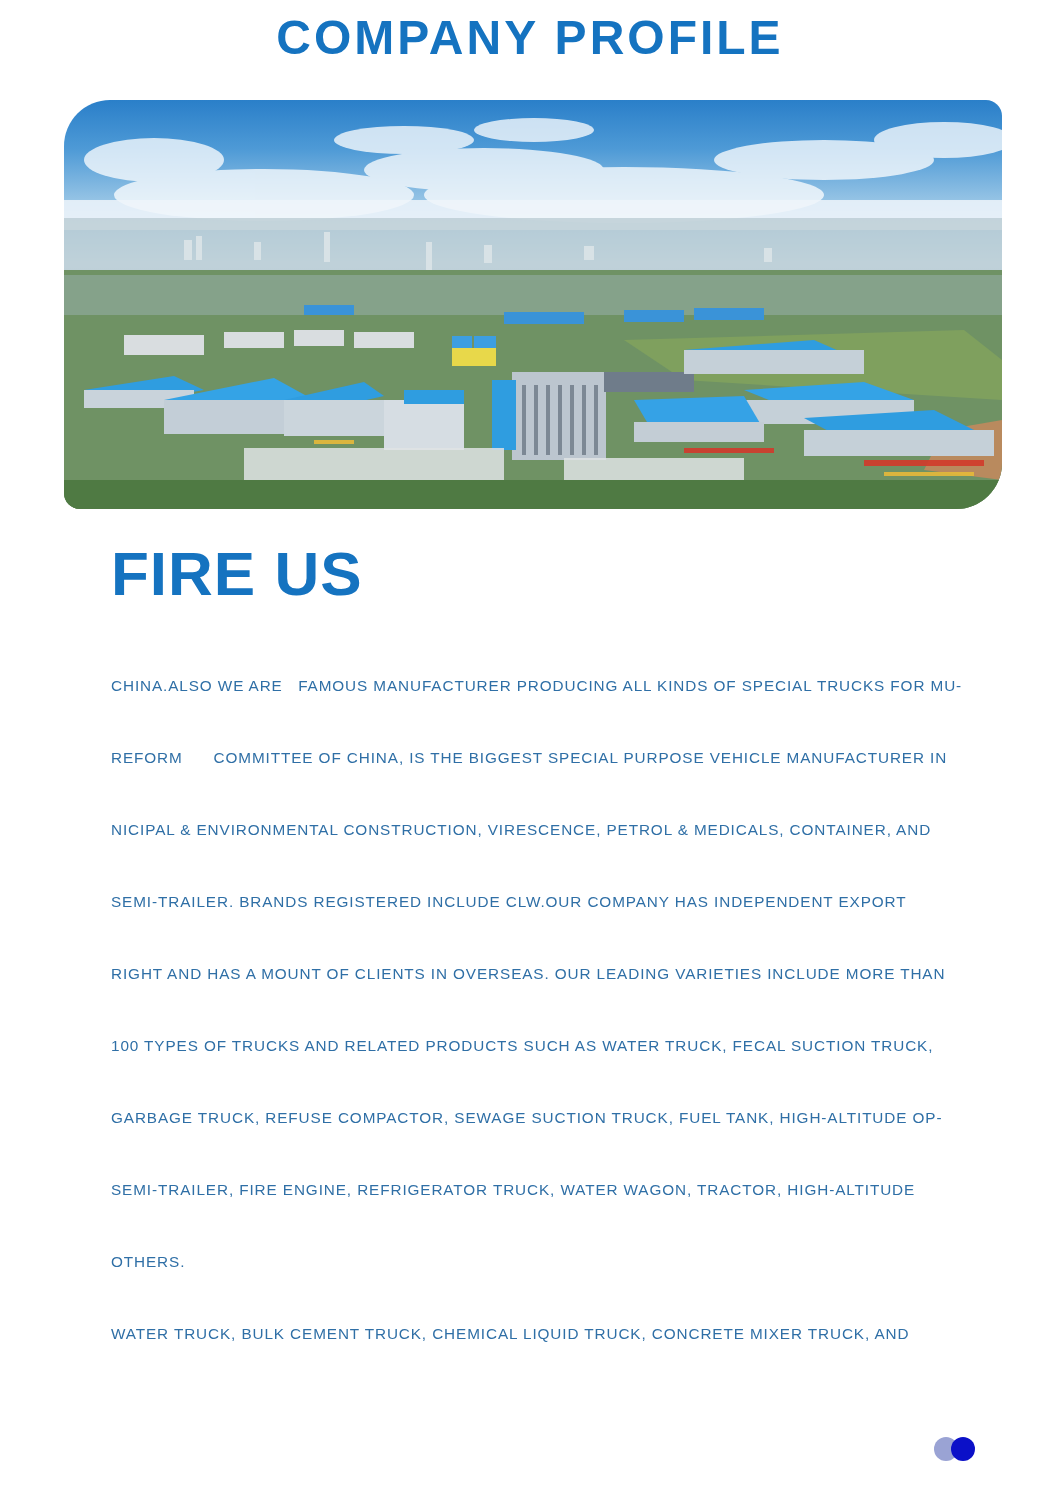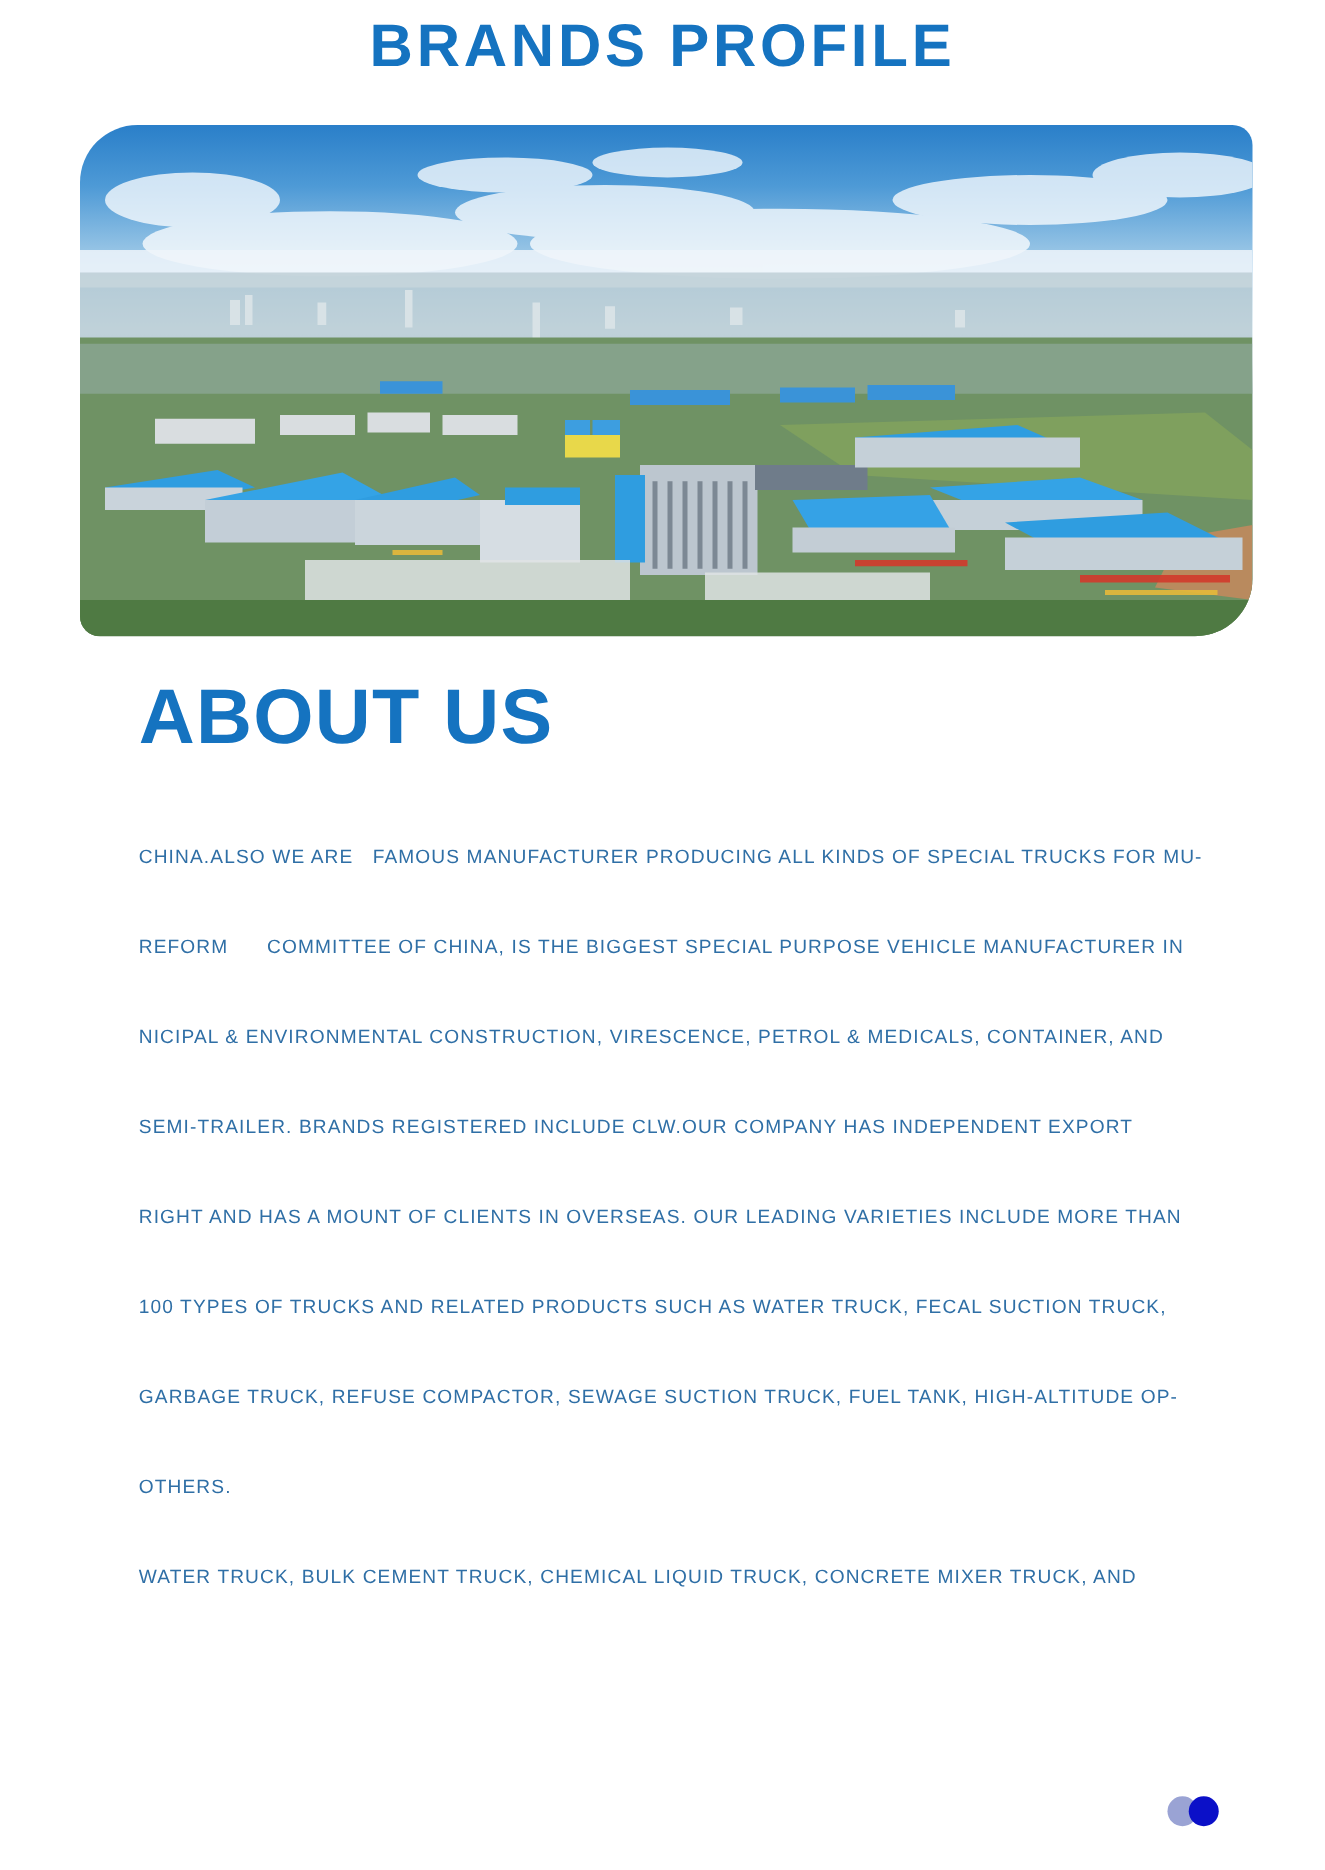--- a/index.html
+++ b/index.html
@@ -42,21 +42,21 @@
     .pager {
       position: absolute; left: 932px; top: 1436px; width: 46px; height: 26px;
     }
     .dot { position: absolute; top: 1px; width: 24px; height: 24px; border-radius: 50%; }
     .dot-a { left: 2px; background: #9aa3d4; }
     .dot-b { left: 19px; background: #0b10c8; }
   </style>
 </head>
 <body>
 
-<h1 class="page-title">BRANDS PROFILE</h1>
+<h1 class="page-title">COMPANY PROFILE</h1>
 
 <div class="hero" title="Aerial view of factory industrial park with blue-roofed warehouses and office towers">
   <svg viewBox="0 0 938 409" preserveAspectRatio="none">
 
     <g fill="#ffffff" opacity="0.75">
       <ellipse cx="90" cy="60" rx="70" ry="22"></ellipse>
       <ellipse cx="200" cy="95" rx="150" ry="26"></ellipse>
       <ellipse cx="420" cy="70" rx="120" ry="22"></ellipse>
       <ellipse cx="560" cy="95" rx="200" ry="28"></ellipse>
       <ellipse cx="760" cy="60" rx="110" ry="20"></ellipse>
@@ -144,31 +144,32 @@
 
     <rect x="180" y="348" width="260" height="40" fill="#dfe3e4" opacity="0.85"></rect>
     <rect x="500" y="358" width="180" height="24" fill="#dfe3e4" opacity="0.85"></rect>
 
     <rect x="580" y="380" width="160" height="20" fill="#3f5d66"></rect>
 
     <rect x="0" y="380" width="938" height="29" fill="#4f7a43"></rect>
   </svg>
 </div>
 
-<h2 class="section-title">ABOUT US</h2>
+<h2 class="section-title">FIRE US</h2>
 
 <div class="content">
   <div class="para">
     <span class="line">CHINA.ALSO WE ARE   FAMOUS MANUFACTURER PRODUCING ALL KINDS OF SPECIAL TRUCKS FOR MU-</span>
     <span class="line">REFORM      COMMITTEE OF CHINA, IS THE BIGGEST SPECIAL PURPOSE VEHICLE MANUFACTURER IN</span>
     <span class="line">NICIPAL &amp; ENVIRONMENTAL CONSTRUCTION, VIRESCENCE, PETROL &amp; MEDICALS, CONTAINER, AND</span>
     <span class="line">SEMI-TRAILER. BRANDS REGISTERED INCLUDE CLW.OUR COMPANY HAS INDEPENDENT EXPORT</span>
     <span class="line">RIGHT AND HAS A MOUNT OF CLIENTS IN OVERSEAS. OUR LEADING VARIETIES INCLUDE MORE THAN</span>
     <span class="line">100 TYPES OF TRUCKS AND RELATED PRODUCTS SUCH AS WATER TRUCK, FECAL SUCTION TRUCK,</span>
     <span class="line">GARBAGE TRUCK, REFUSE COMPACTOR, SEWAGE SUCTION TRUCK, FUEL TANK, HIGH-ALTITUDE OP-</span>
+    <span class="line">SEMI-TRAILER, FIRE ENGINE, REFRIGERATOR TRUCK, WATER WAGON, TRACTOR, HIGH-ALTITUDE</span>
     <span class="line">OTHERS.</span>
     <span class="line">WATER TRUCK, BULK CEMENT TRUCK, CHEMICAL LIQUID TRUCK, CONCRETE MIXER TRUCK, AND</span>
   </div>
 
 </div>
 
 <div class="pager">
   <span class="dot dot-a"></span>
   <span class="dot dot-b"></span>
 </div>

